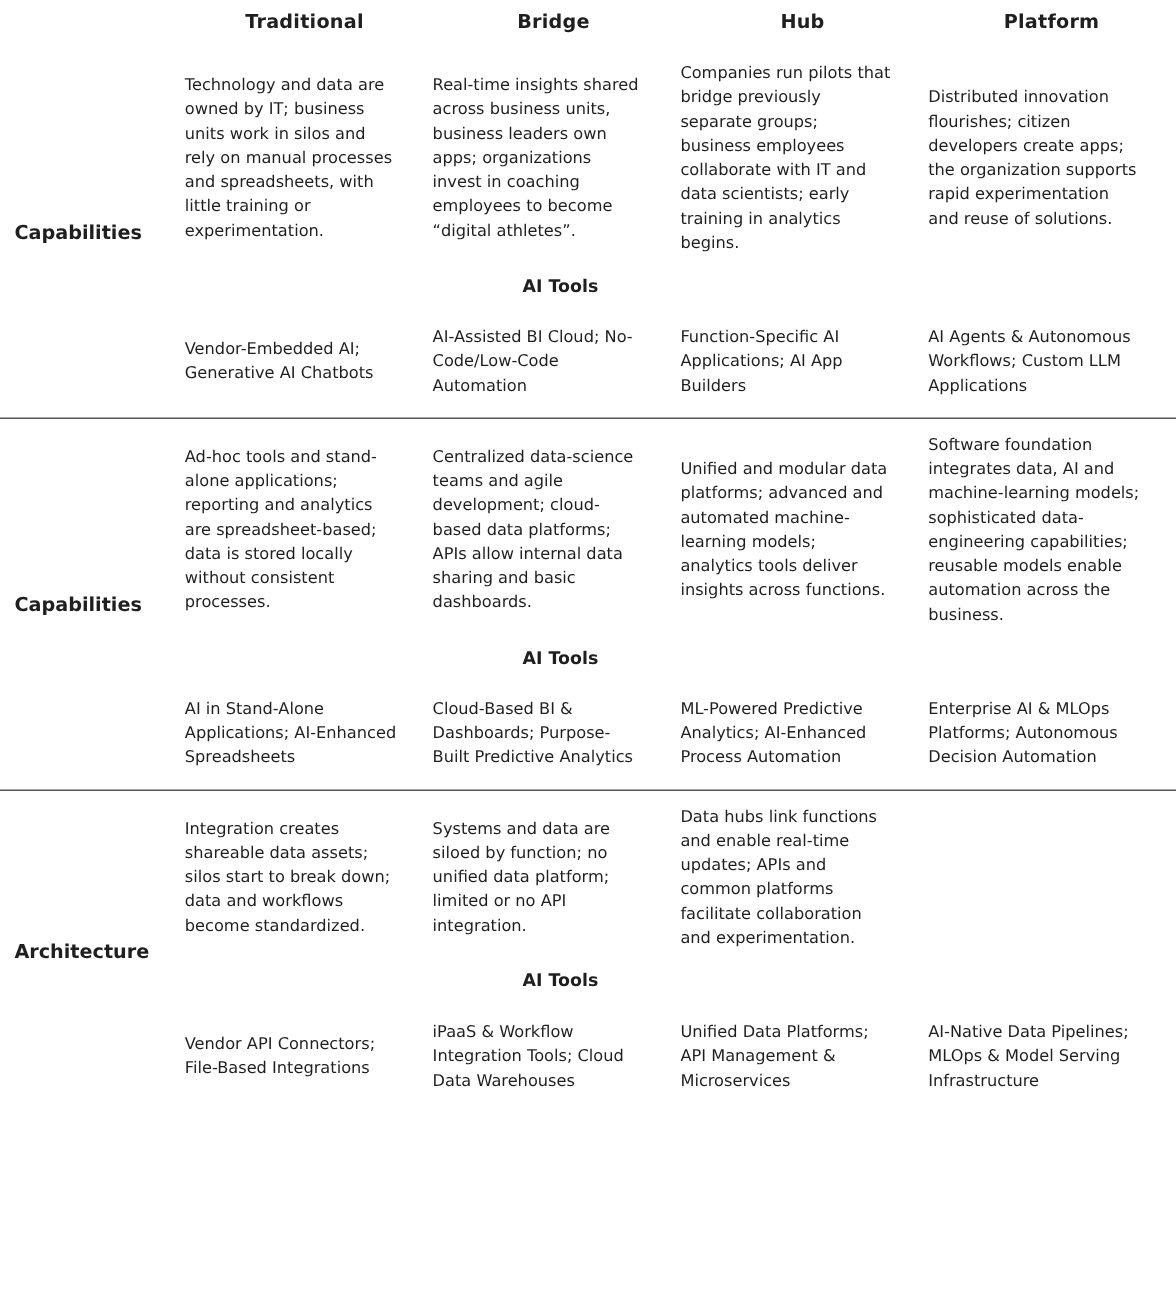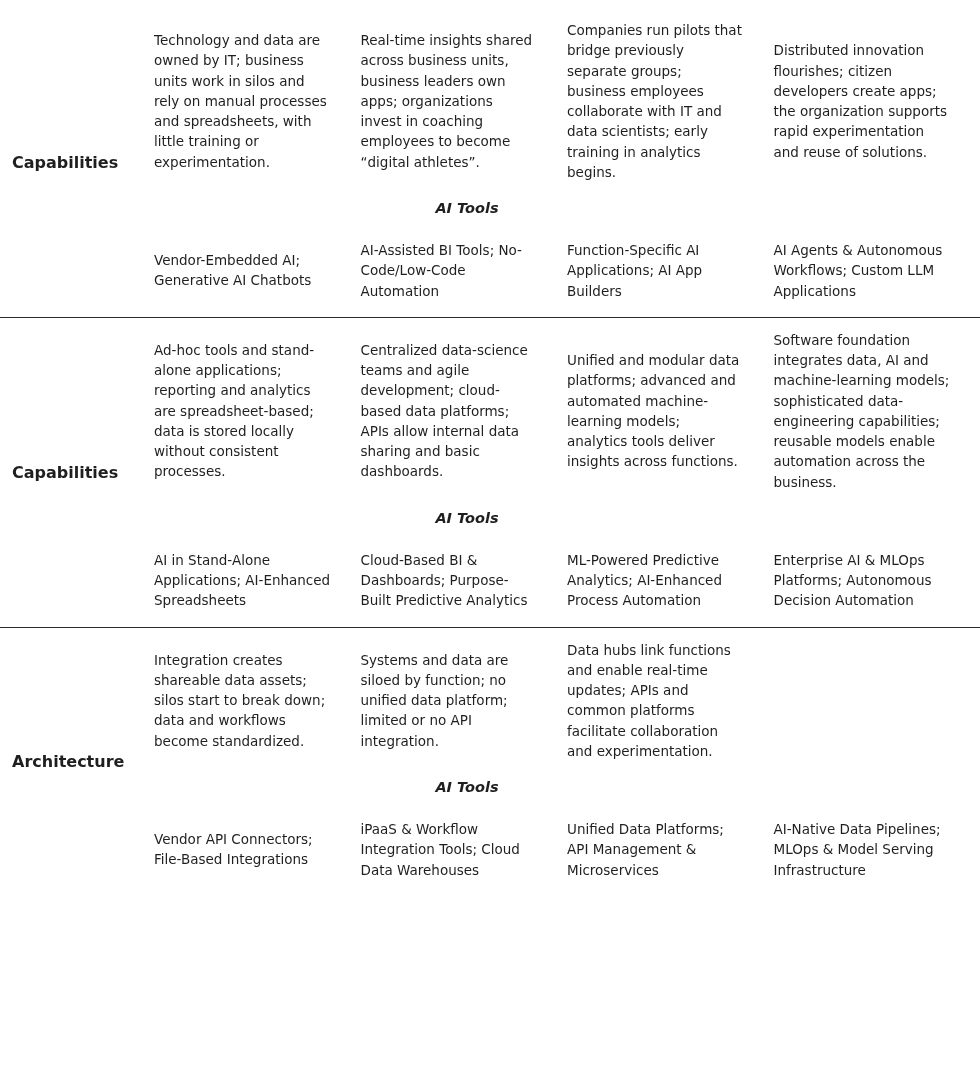--- a/index.html
+++ b/index.html
@@ -53,42 +53,48 @@
     font-size: 13.5px;
     line-height: 1.5;
     padding-right: 30px;
   }
 
   .ai-heading {
     text-align: center;
     font-weight: 700;
     font-size: 14.5px;
     margin: 18px 200px 24px 0;
-    font-style: italic;
   }
 </style>
 </head>
 <body>
 
 <div class="page">
 
+  <div class="header-row">
+    <div class="row-label"></div>
+    <div class="col-header">Traditional</div>
+    <div class="col-header">Bridge</div>
+    <div class="col-header">Hub</div>
+    <div class="col-header">Platform</div>
+  </div>
 
   <div class="section">
     <div class="row-label">Capabilities</div>
     <div class="section-body">
       <div class="cells-row">
         <div class="cell">Technology and data are owned by IT; business units work in silos and rely on manual processes and spreadsheets, with little training or experimentation.</div>
         <div class="cell">Real-time insights shared across business units, business leaders own apps; organizations invest in coaching employees to become “digital athletes”.</div>
         <div class="cell">Companies run pilots that bridge previously separate groups; business employees collaborate with IT and data scientists; early training in analytics begins.</div>
         <div class="cell">Distributed innovation flourishes; citizen developers create apps; the organization supports rapid experimentation and reuse of solutions.</div>
       </div>
       <div class="ai-heading">AI Tools</div>
       <div class="cells-row">
         <div class="cell">Vendor-Embedded AI; Generative AI Chatbots</div>
-        <div class="cell">AI-Assisted BI Tools; No-Code/Low-Code Automation</div>
+        <div class="cell">AI-Assisted BI Cloud; No-Code/Low-Code Automation</div>
         <div class="cell">Function-Specific AI Applications; AI App Builders</div>
         <div class="cell">AI Agents &amp; Autonomous Workflows; Custom LLM Applications</div>
       </div>
     </div>
   </div>
 
   <div class="section bordered">
     <div class="row-label">Capabilities</div>
     <div class="section-body">
       <div class="cells-row">

